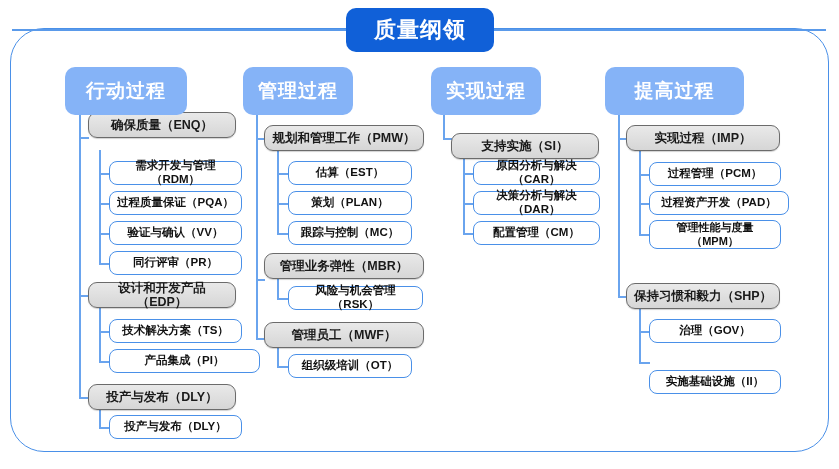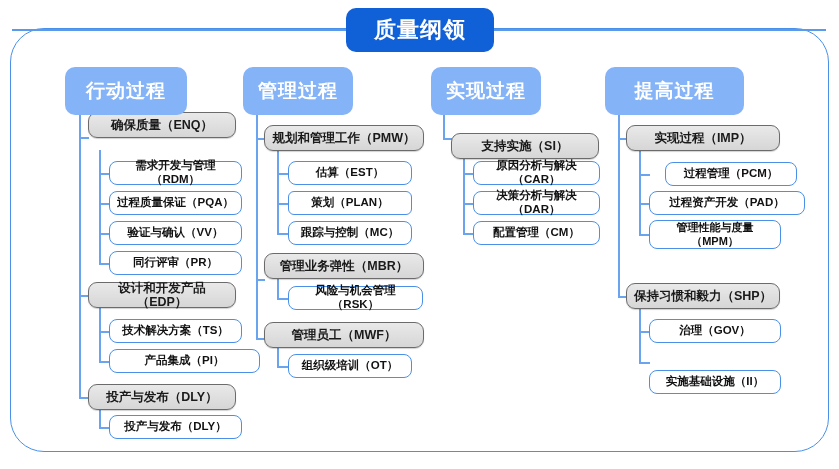--- a/index.html
+++ b/index.html
@@ -160,21 +160,21 @@
   <div class="vline" style="left:256px; top:115px; height:224px;"></div>
 
   <div class="hline" style="left:256px; top:138px; width:9px;"></div>
   <div class="group-box" style="left:264px; top:125px; width:160px; height:26px;">规划和管理工作（PMW）</div>
   <div class="vline" style="left:277px; top:151px; height:83px;"></div>
 
   <div class="hline" style="left:277px; top:173px; width:12px;"></div>
   <div class="leaf-box" style="left:288px; top:161px; width:124px; height:24px;">估算（EST）</div>
 
   <div class="hline" style="left:277px; top:203px; width:12px;"></div>
-  <div class="leaf-box" style="left:288px; top:191px; width:124px; height:24px;border-radius:6px;">策划（PLAN）</div>
+  <div class="leaf-box" style="left:288px; top:191px; width:124px; height:24px;">策划（PLAN）</div>
 
   <div class="hline" style="left:277px; top:233px; width:12px;"></div>
   <div class="leaf-box" style="left:288px; top:221px; width:124px; height:24px;">跟踪与控制（MC）</div>
 
   <div class="hline" style="left:256px; top:279px; width:9px;"></div>
   <div class="group-box" style="left:264px; top:253px; width:160px; height:26px;">管理业务弹性（MBR）</div>
   <div class="vline" style="left:277px; top:279px; height:20px;"></div>
   <div class="hline" style="left:277px; top:298px; width:12px;"></div>
   <div class="leaf-box" style="left:288px; top:286px; width:135px; height:24px;">风险与机会管理（RSK）</div>
 
@@ -203,24 +203,24 @@
 
   <div class="col-header" style="left:605px; top:67px; width:139px;">提高过程</div>
 
   <div class="vline" style="left:618px; top:115px; height:182px;"></div>
 
   <div class="hline" style="left:618px; top:138px; width:9px;"></div>
   <div class="group-box" style="left:626px; top:125px; width:154px; height:26px;">实现过程（IMP）</div>
   <div class="vline" style="left:639px; top:151px; height:84px;"></div>
 
   <div class="hline" style="left:639px; top:174px; width:11px;"></div>
-  <div class="leaf-box" style="left:649px; top:162px; width:132px; height:24px;margin-left:16px;">过程管理（PCM）</div>
+  <div class="leaf-box" style="left:649px; top:162px; width:132px; height:24px;">过程管理（PCM）</div>
 
   <div class="hline" style="left:639px; top:203px; width:11px;"></div>
-  <div class="leaf-box" style="left:649px; top:191px; width:156px; height:24px;">过程资产开发（PAD）</div>
+  <div class="leaf-box" style="left:649px; top:191px; width:140px; height:24px;">过程资产开发（PAD）</div>
 
   <div class="hline" style="left:639px; top:234px; width:11px;"></div>
   <div class="leaf-box" style="left:649px; top:220px; width:132px; height:29px; white-space:pre-line; font-size:11px;">管理性能与度量
 （MPM）</div>
 
   <div class="hline" style="left:618px; top:296px; width:9px;"></div>
   <div class="group-box" style="left:626px; top:283px; width:154px; height:26px;">保持习惯和毅力（SHP）</div>
   <div class="vline" style="left:639px; top:309px; height:54px;"></div>
 
   <div class="hline" style="left:639px; top:331px; width:11px;"></div>

